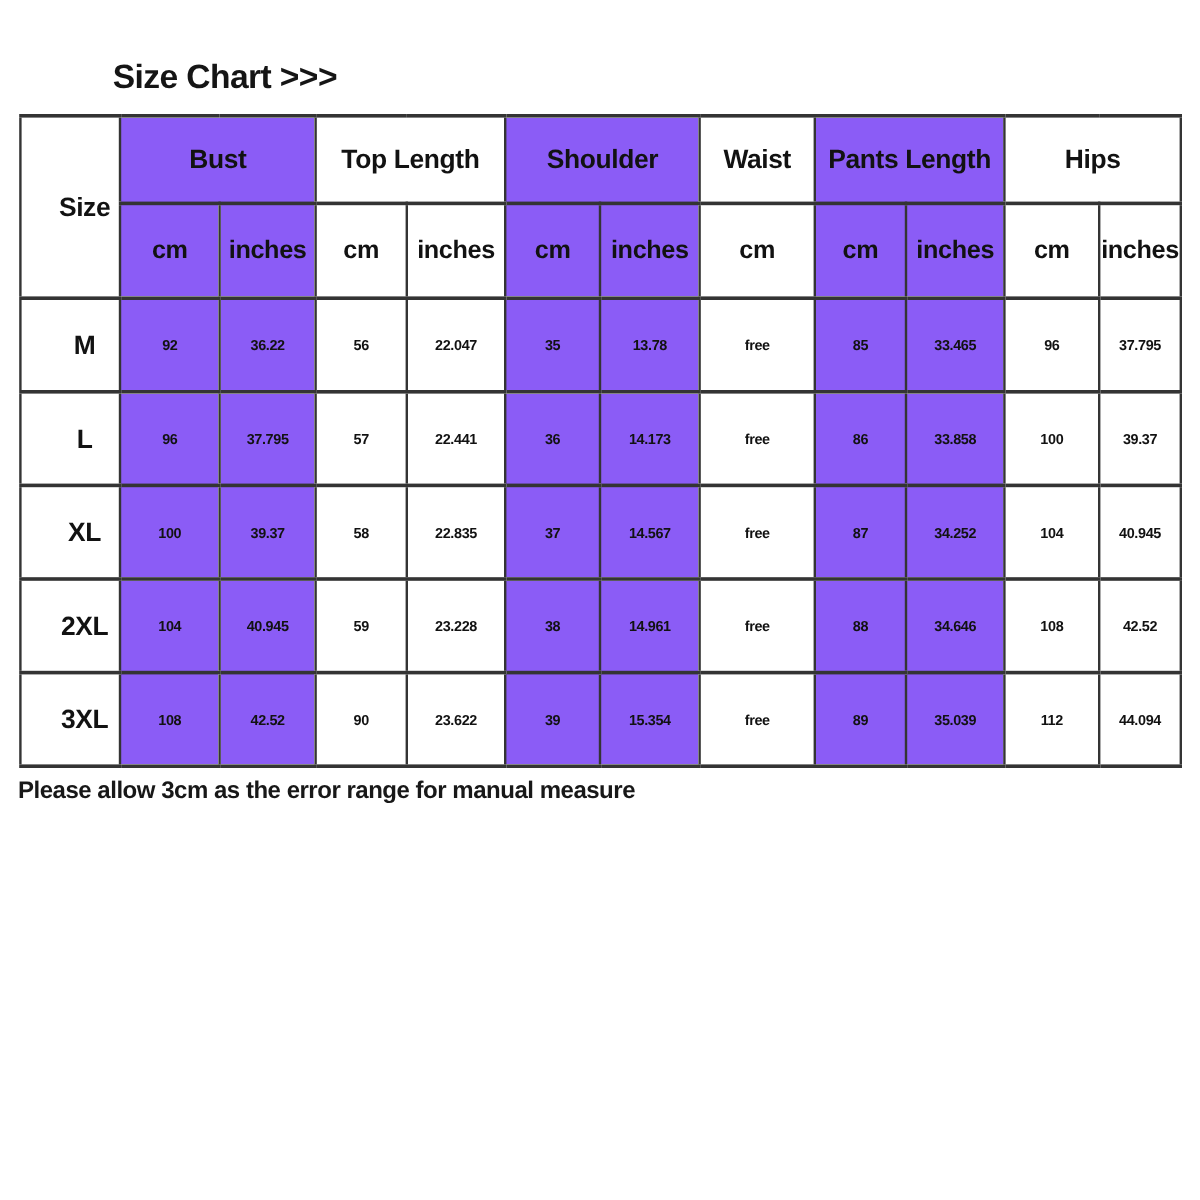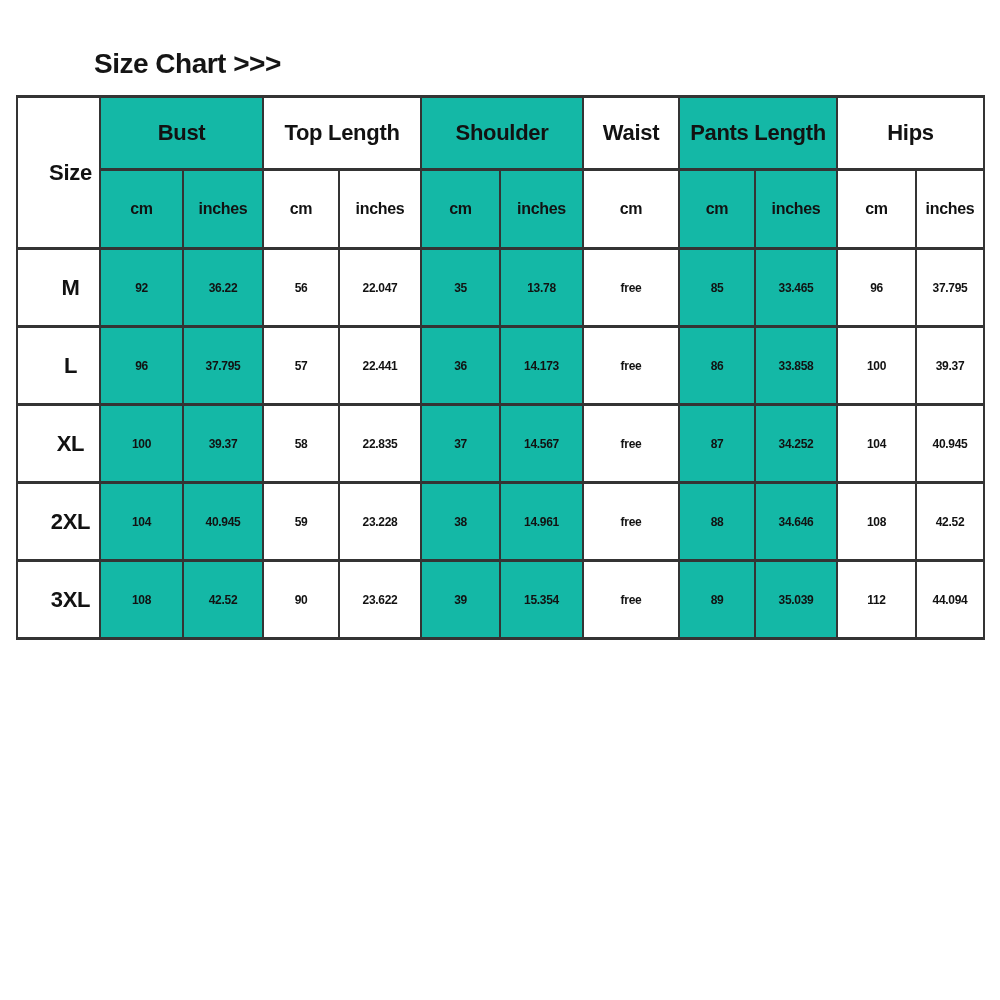--- a/index.html
+++ b/index.html
@@ -5,23 +5,23 @@
   html,body{margin:0;padding:0;background:#ffffff;}
   .canvas{position:relative;width:1000px;height:784px;background:#ffffff;overflow:hidden;
           font-family:"Liberation Sans",sans-serif;color:#141414;}
   .title{position:absolute;left:94px;top:48px;font-size:28px;font-weight:bold;
          letter-spacing:-0.5px;color:#151515;white-space:nowrap;}
   table.size-table{position:absolute;left:16px;top:95px;width:967px;
          border-collapse:collapse;table-layout:fixed;background:#fff;}
   .size-table th,.size-table td{border:2px solid #343434;border-top-width:3px;border-bottom-width:3px;
          text-align:center;vertical-align:middle;font-weight:bold;color:#121212;
          padding:0;letter-spacing:-0.3px;background:#ffffff;overflow:hidden;white-space:nowrap;}
-  .size-table .tint{background:#14b8a6;margin-left:25px;}
+  .size-table .tint{background:#8b5cf6;margin-left:25px;}
   .size-table thead tr.group-row th{font-size:22px;height:70px;}
-  .size-table thead th.unit{font-size:16px;height:76px;}
+  .size-table thead th.unit{font-size:21px;height:76px;}
   .size-table tbody td{font-size:12px;height:75px;}
   .size-table td.size-cell,.size-table th.corner{font-size:22px;padding-left:24px;}
   .note{position:absolute;left:15px;top:648px;font-size:20px;font-weight:bold;
         letter-spacing:-0.4px;color:#181818;white-space:nowrap;}
   svg.logo{position:absolute;left:736px;top:870px;}
   .logo text{font-family:"Liberation Sans",sans-serif;font-weight:bold;}
 </style>
 </head>
 <body>
 
@@ -135,20 +135,21 @@
           <td class="val tint">15.354</td>
           <td class="val">free</td>
           <td class="val tint">89</td>
           <td class="val tint">35.039</td>
           <td class="val">112</td>
           <td class="val">44.094</td>
         </tr>
       </tbody>
   </table>
 
+  <div class="note">Please allow 3cm as the error range for manual measure</div>
 
   <svg class="logo" width="264" height="130" viewBox="0 0 264 130">
 
     <polygon points="18,16 262,12 254,92 209,85 176,128 152,88 64,80" fill="#1c2230"></polygon>
 
     <polygon points="17,19 249,14 232,77 66,74" fill="#fcc21b"></polygon>
 
     <polygon points="66,74 162,76 120,94" fill="#f6ab16"></polygon>
     <polygon points="108,77 186,79 150,122" fill="#f09a10"></polygon>
     <polygon points="186,79 232,77 199,97" fill="#e88d0c"></polygon>

